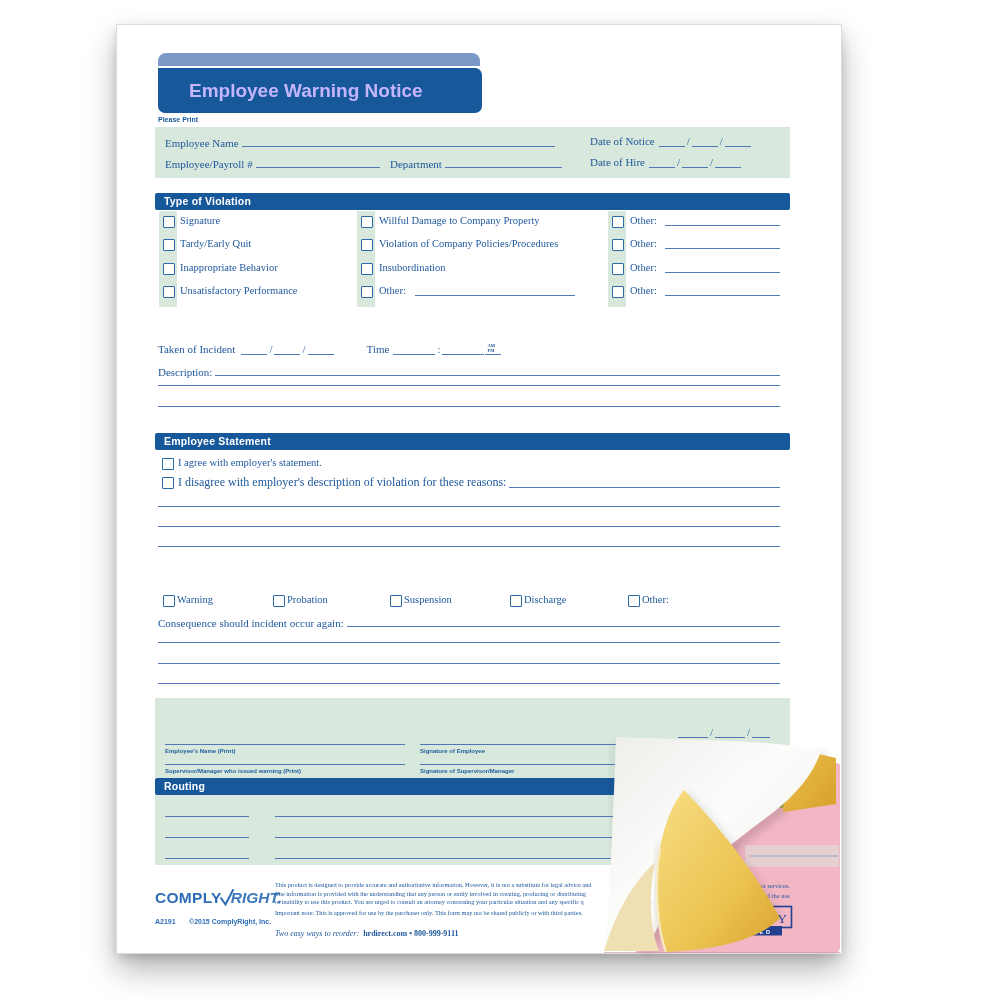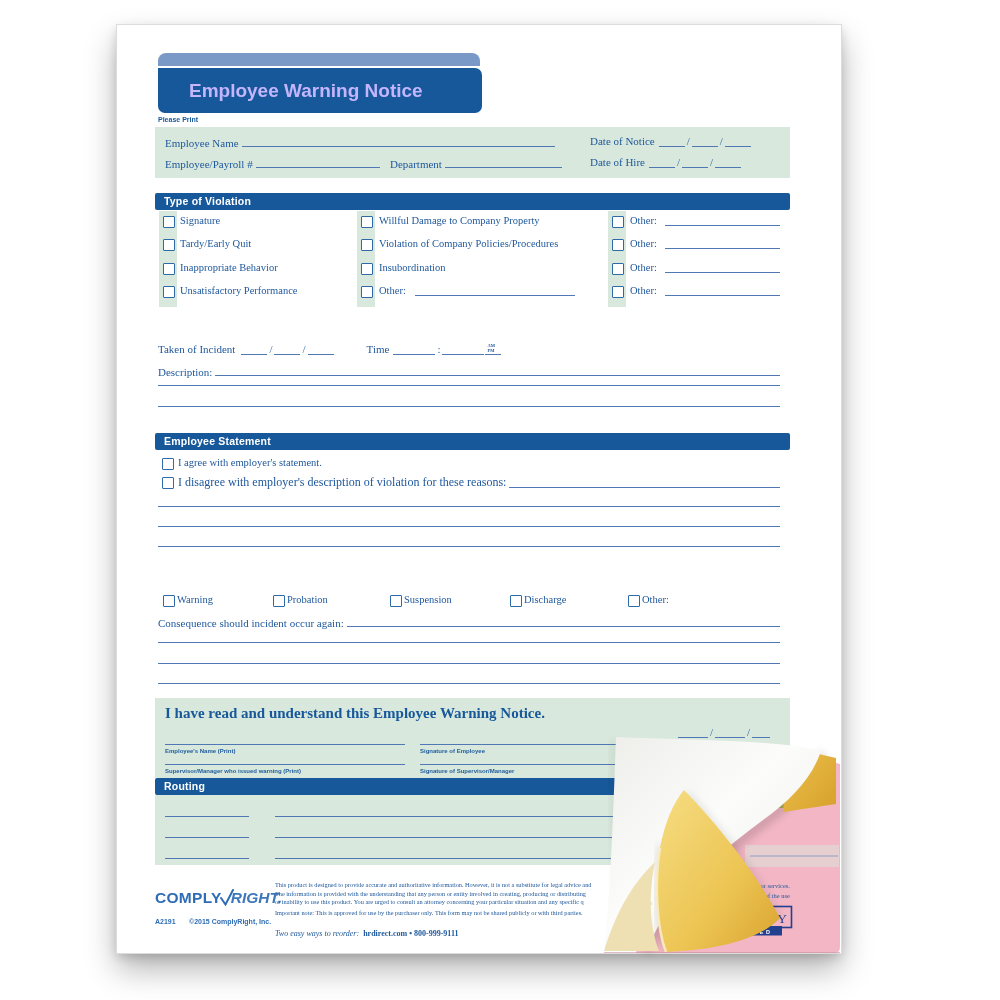--- a/index.html
+++ b/index.html
@@ -152,21 +152,20 @@
     <span class="cblbl" style="left:525px;top:569px;">Other:</span>
     <div class="flexrow" style="left:41px;top:589px;width:622px;">
       <span>Consequence should incident occur again:</span>
       <span class="ln"></span>
     </div>
     <div class="fl" style="left:41px;top:617px;width:622px;"></div>
     <div class="fl" style="left:41px;top:638px;width:622px;"></div>
     <div class="fl" style="left:41px;top:658px;width:622px;"></div>
 
     <div class="greenbox" style="left:38px;top:673px;width:635px;height:80px;"></div>
-    <div class="abs" style="left:48px;top:680px;font:bold 15px 'Liberation Serif',serif;color:#17589b;white-space:nowrap;">I have read and understand this Employee Warning Notice.</div>
     <div class="flexrow" style="left:560px;top:700px;width:103px;">
       <span class="lnseg" style="width:30px;"></span>
       <span class="slash">/</span>
       <span class="lnseg" style="width:30px;"></span>
       <span class="slash">/</span>
       <span class="lnseg" style="width:18px;"></span>
     </div>
     <div class="fl" style="left:48px;top:719px;width:240px;border-top-width:1.3px;"></div>
     <div class="fl" style="left:303px;top:719px;width:317px;border-top-width:1.3px;"></div>
     <div class="siglbl" style="left:48px;top:723px;">Employee's Name (Print)</div>

